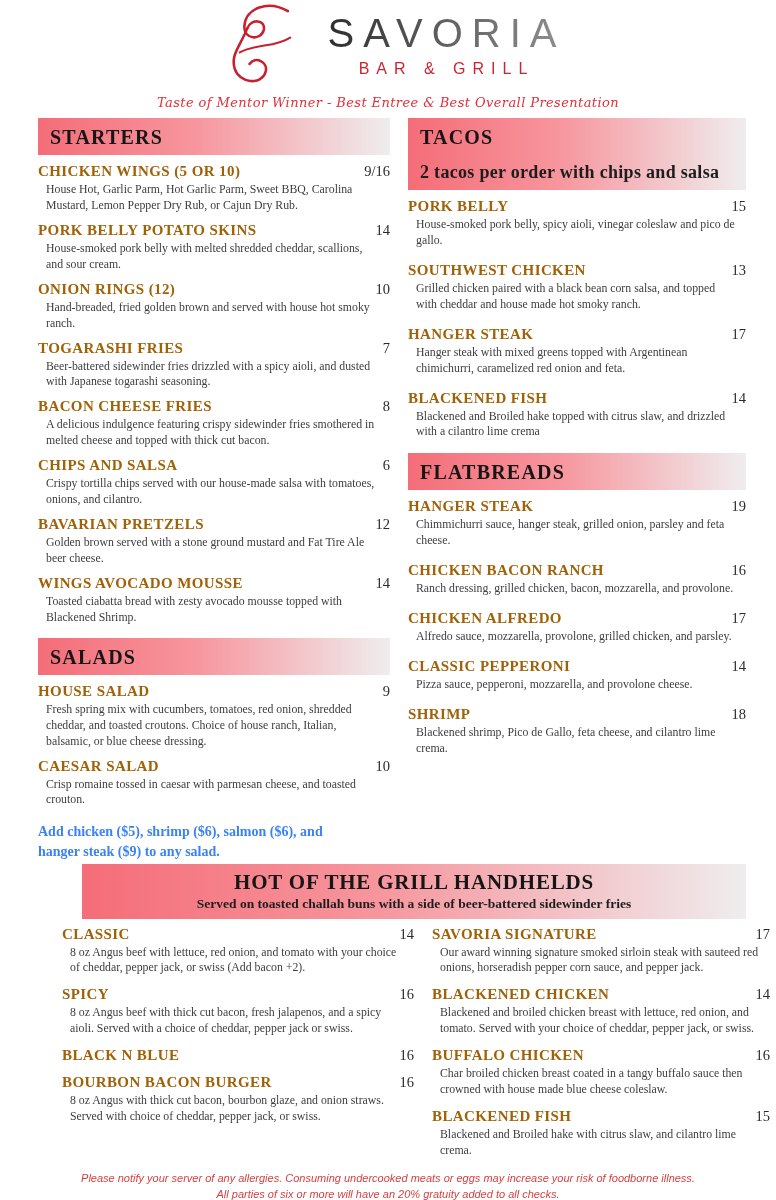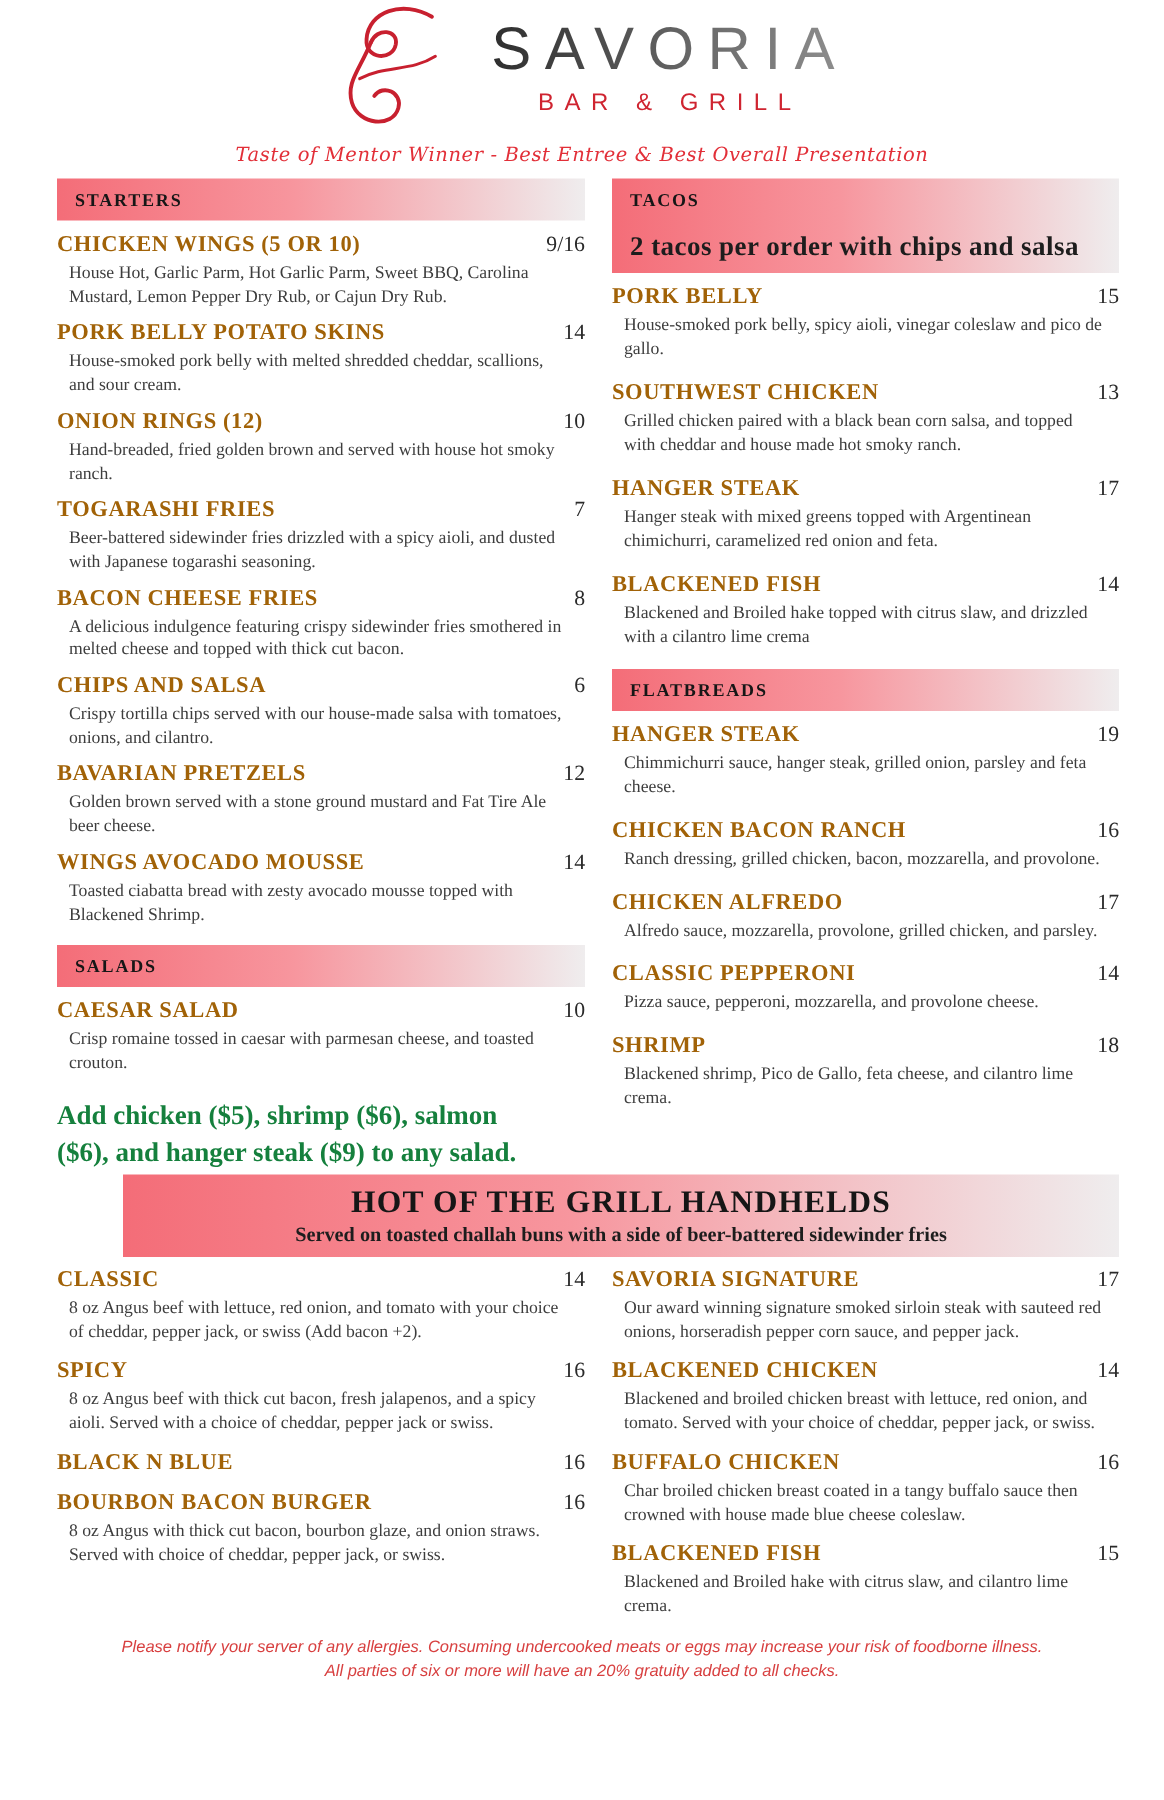--- a/index.html
+++ b/index.html
@@ -32,47 +32,47 @@
   
   .columns { display: flex; gap: 18px; padding: 8px 30px 0 38px; align-items: flex-start; }
   .col-left { width: 352px; flex: none; }
   .col-right { width: 338px; flex: none; }
 
   .section-banner {
     background: linear-gradient(90deg, #f46d78 0%, #f7969e 45%, #efedee 100%);
     padding: 8px 12px 7px 12px; margin-bottom: 8px;
   }
   .section-title {
-    font-size: 12px; font-weight: bold; letter-spacing: 1.2px; color: #161616; line-height: 1.1;
+    font-size: 20px; font-weight: bold; letter-spacing: 1.2px; color: #161616; line-height: 1.1;
   }
   .section-subtitle {
     font-size: 18px; font-weight: bold; color: #1d1d1d; margin-top: 14px; letter-spacing: 0.3px;
   }
 
   .menu-item { margin-bottom: 8px; }
   .col-right .menu-item { margin-bottom: 13px; }
   .item-head { display: flex; justify-content: space-between; align-items: baseline; }
   .item-name { font-weight: bold; font-size: 15px; letter-spacing: 0.4px; color: #a16207; }
   .item-price { font-size: 14.5px; color: #2a2a2a; padding-left: 8px; }
   .item-desc { font-size: 11.8px; line-height: 1.35; color: #3d3d3d; padding: 2px 10px 0 8px; }
 
   .salad-note {
-    font-size: 18px; font-weight: bold; color: #15803d; line-height: 1.4;
+    font-size: 14px; font-weight: bold; color: #3b82f6; line-height: 1.4;
     margin-top: 14px; padding-right: 40px;
   }
 
   
   .handhelds { padding: 0 30px 0 38px; margin-top: 2px; }
   .handhelds-banner {
     background: linear-gradient(90deg, #f46d78 0%, #f7969e 45%, #efedee 100%);
     text-align: center; padding: 6px 10px 7px 10px; margin-left: 44px;
   }
   .handhelds-title { font-size: 21px; font-weight: bold; letter-spacing: 0.8px; color: #161616; }
   .handhelds-subtitle { font-size: 13.5px; font-weight: bold; color: #1d1d1d; margin-top: 1px; }
-  .handhelds-grid { display: flex; gap: 18px; margin-top: 7px; }
+  .handhelds-grid { display: flex; gap: 18px; margin-top: 7px; margin-left: 24px; }
   .handhelds-grid .hh-col-left { width: 352px; flex: none; }
   .handhelds-grid .hh-col-right { width: 338px; flex: none; }
   .handhelds-grid .menu-item { margin-bottom: 10px; }
 
   
   .footer { margin-top: 2px; }
   .disclaimer {
     text-align: center; font-family: "Liberation Sans", sans-serif; font-style: italic;
     font-size: 11px; color: #d84040; line-height: 1.45;
   }
@@ -168,20 +168,27 @@
             </div>
             <div class="item-desc">Toasted ciabatta bread with zesty avocado mousse topped with Blackened Shrimp.</div>
           </div>
         </div>
 
       <div class="section-banner" style="margin-top:12px;">
         <div class="section-title">SALADS</div>
       </div>
       <div>
 
+          <div class="menu-item">
+            <div class="item-head">
+              <span class="item-name">HOUSE SALAD</span>
+              <span class="item-price">9</span>
+            </div>
+            <div class="item-desc">Fresh spring mix with cucumbers, tomatoes, red onion, shredded cheddar, and toasted croutons. Choice of house ranch, Italian, balsamic, or blue cheese dressing.</div>
+          </div>
 
           <div class="menu-item">
             <div class="item-head">
               <span class="item-name">CAESAR SALAD</span>
               <span class="item-price">10</span>
             </div>
             <div class="item-desc">Crisp romaine tossed in caesar with parmesan cheese, and toasted crouton.</div>
           </div>
         </div>
       <div class="salad-note">Add chicken ($5), shrimp ($6), salmon ($6), and hanger steak ($9) to any salad.</div>

